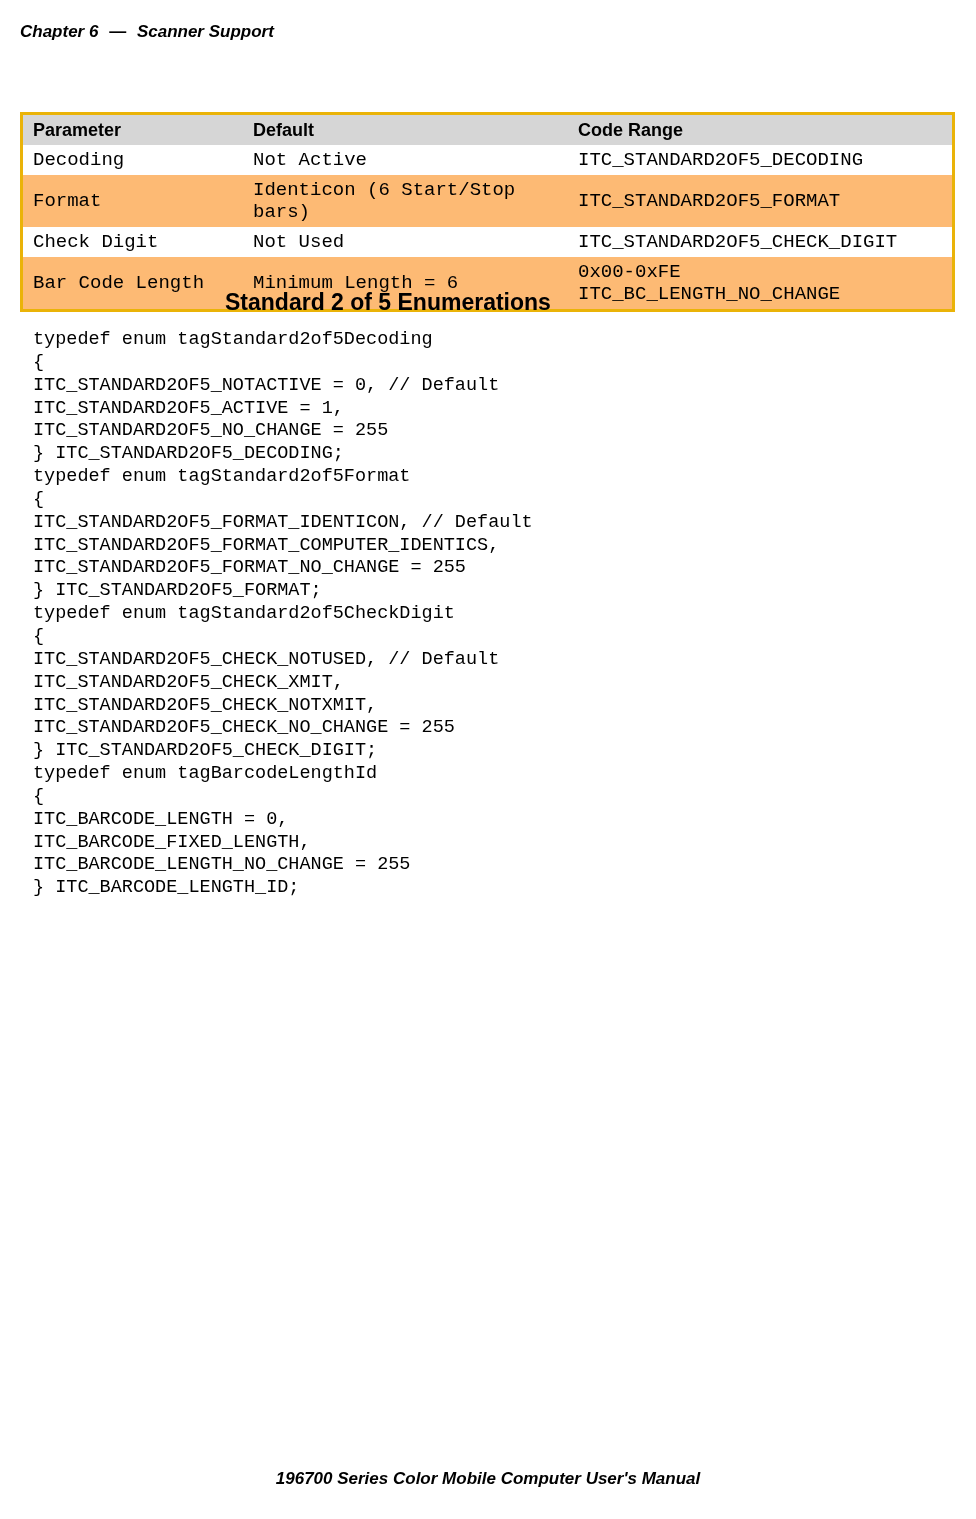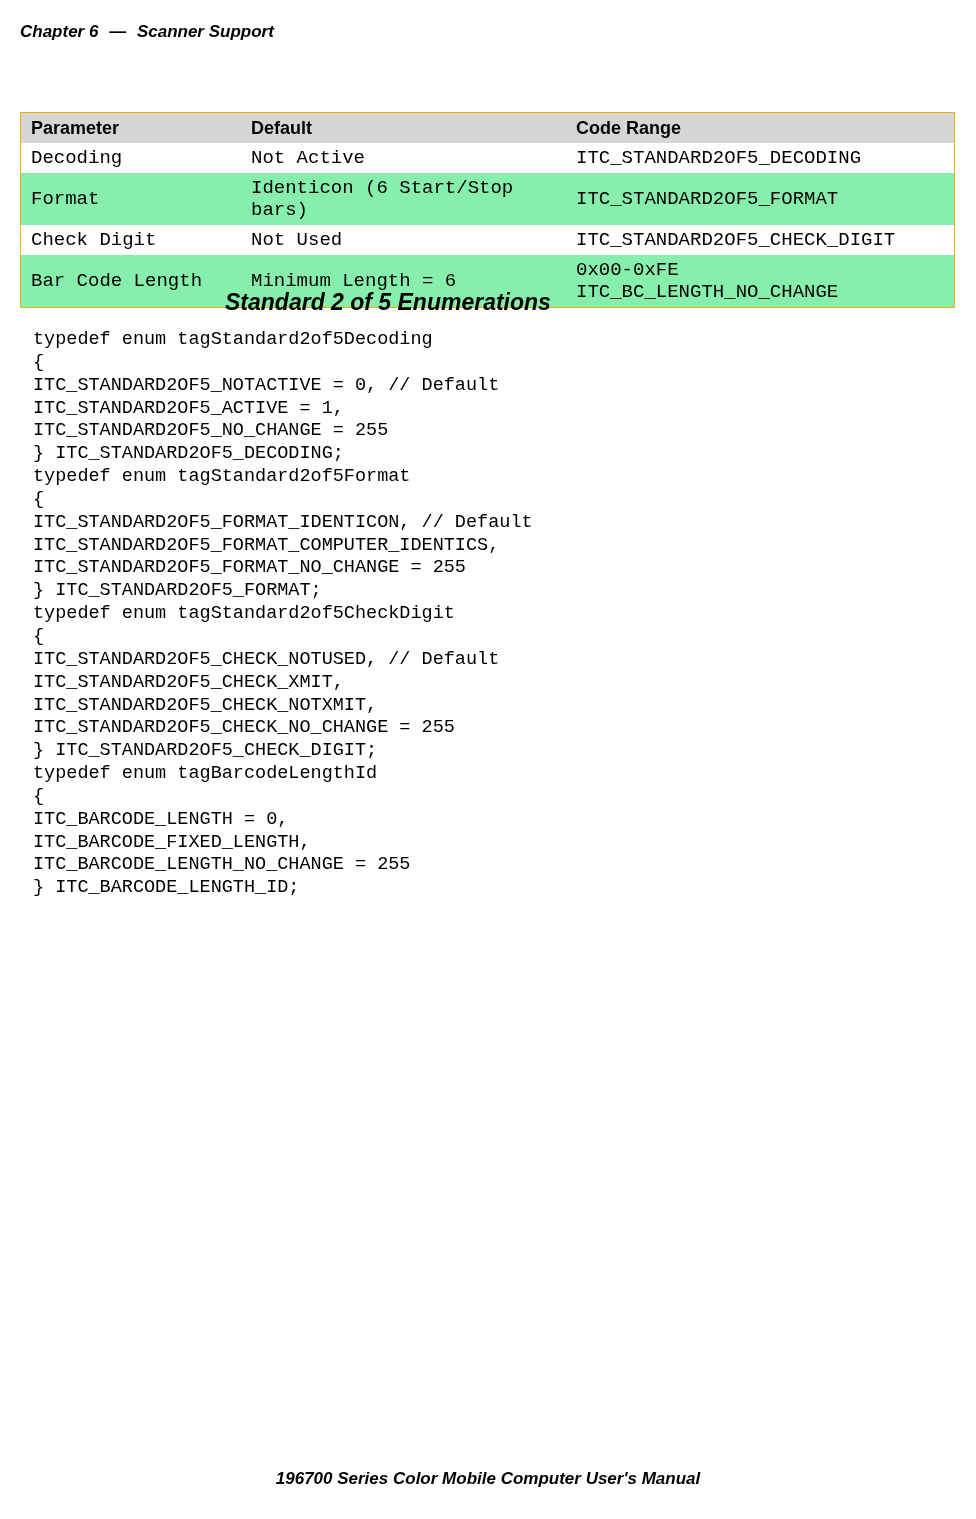--- a/index.html
+++ b/index.html
@@ -45,47 +45,46 @@
   }
   .table-wrap {
     position: absolute;
     left: 20px;
     top: 112px;
     width: 935px;
   }
   table {
     border-collapse: collapse;
     width: 100%;
-    border: 1px solid #eab308;
+    border: 3px solid #eab308;
     font-size: 19px;
   }
   th, td {
     text-align: left;
     padding: 4px 10px 4px 10px;
     vertical-align: middle;
     height: 22px;
     font-family: Liberation Mono, monospace;
   }
   th {
     background: #d6d6d6;
     font-family: Verdana, Geneva, sans-serif;
     font-weight: bold;
     font-size: 18px;
   }
   tr.alt td {
-    background: #86efac;
+    background: #fdba74;
   }
   .col1 { width: 200px; }
   .col2 { width: 305px; }
   .col3 { }
   .h-enum {
     position: absolute;
     left: 225px;
     top: 289px;
-    font-style: italic;
   }
   pre.code {
     position: absolute;
     left: 20px;
     top: 316px;
     margin: 13px;
     font-family: "Courier New", Courier, monospace;
     font-size: 18.5px;
     line-height: 1.235;
     white-space: pre;

